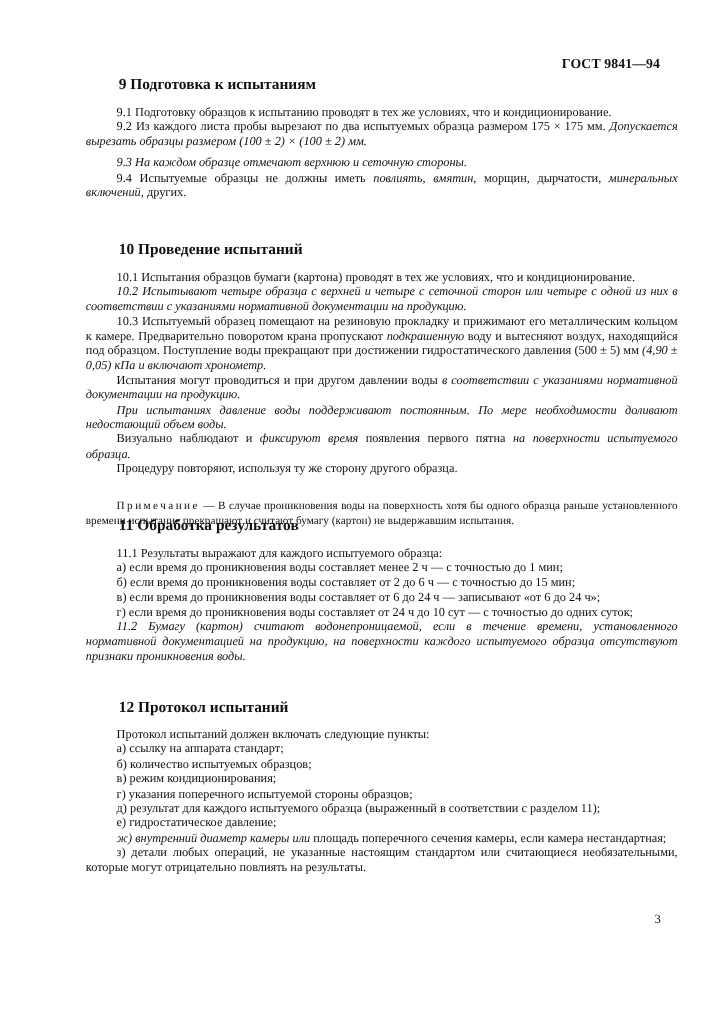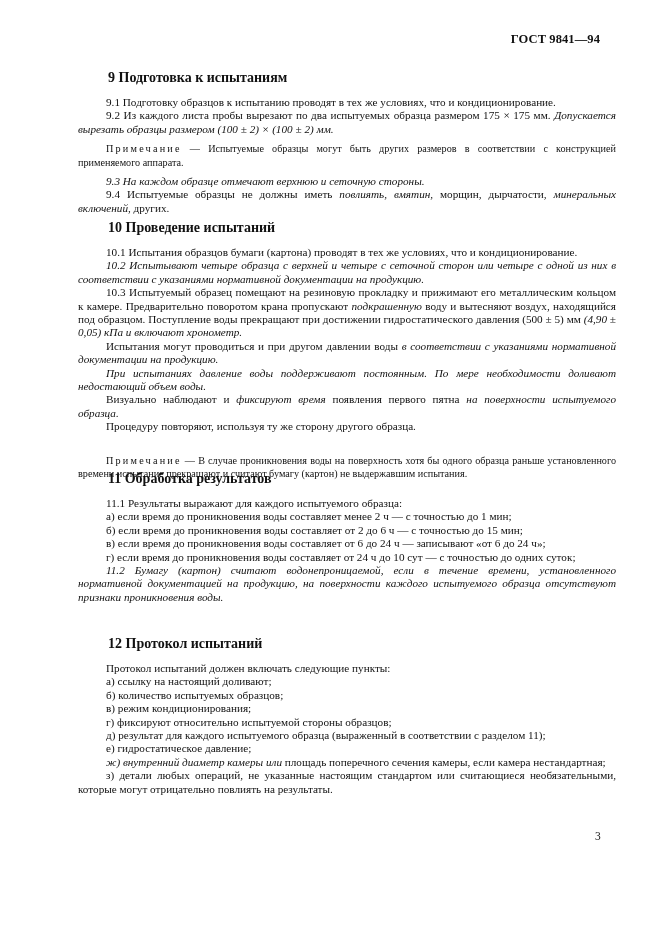--- a/index.html
+++ b/index.html
@@ -1,39 +1,38 @@
 <!DOCTYPE html>
 <html><head>
 <meta charset="utf-8">
 <style>
   html, body { margin: 0; padding: 0; background: #ffffff; }
   body { width: 661px; height: 936px; position: relative; overflow: hidden;
          font-family: "Liberation Serif", "DejaVu Serif", serif; color: #111; }
   .page { position: absolute; left: 62px; top: 0; width: 538px; }
-  .hdr { position: absolute; right: 0; top: 32px; font-weight: bold; font-size: 12.5px; letter-spacing: 0.1px; }
+  .hdr { position: absolute; right: 0; top: 51px; font-weight: bold; font-size: 12.5px; letter-spacing: 0.1px; }
   .h { position: absolute; left: 46px; font-weight: bold; font-size: 14px; margin: 0; white-space: nowrap; }
   .blk { position: absolute; left: 16px; width: 538px; font-size: 11.2px; line-height: 13.4px; text-align: justify; }
   .blk p { margin: 0; text-indent: 28px; }
   .blk p.ni { text-indent: 0; padding-left: 28px; }
   .note { font-size: 10.2px; line-height: 13.4px; }
   .sp { letter-spacing: 2.2px; }
   i { font-style: italic; }
   .pnum { position: absolute; left: 533px; top: 830px; font-size: 11.5px; }
 </style>
 </head>
 <body>
 
 <div class="page">
   <div class="hdr">ГОСТ 9841—94</div>
 
   <h2 class="h" style="top:70px">9  Подготовка к испытаниям</h2>
   <div class="blk" style="top:96px">
     <p>9.1  Подготовку образцов к испытанию проводят в тех же условиях, что и кондиционирование.</p>
     <p><span>9.2  Из каждого листа пробы вырезают по два испытуемых образца размером 175 × 175 мм.</span> <i>Допускается вырезать образцы размером (100 ± 2) × (100 ± 2) мм.</i></p>
-    <p class="note" style="margin-top:6px"><span class="sp">Примечание</span><span> — Испытуемые образцы могут быть других размеров в соответствии с конструкцией применяемого аппарата.</span></p>
     <p style="margin-top:6px"><i>9.3  На каждом образце отмечают верхнюю и сеточную стороны.</i></p>
     <p><span>9.4  Испытуемые образцы не должны иметь </span><i>повлиять</i><span>, </span><i>вмятин</i><span>, морщин, дырчатости, </span><i>минеральных включений</i><span>, других.</span></p>
   </div>
 
   <h2 class="h" style="top:220px">10  Проведение испытаний</h2>
   <div class="blk" style="top:246px">
     <p>10.1  Испытания образцов бумаги (картона) проводят в тех же условиях, что и кондиционирование.</p>
     <p><i>10.2  Испытывают четыре образца с верхней и четыре с сеточной сторон или четыре с одной из них в соответствии с указаниями нормативной документации на продукцию.</i></p>
     <p><span>10.3  Испытуемый образец помещают на резиновую прокладку и прижимают его металлическим кольцом к камере. Предварительно поворотом крана пропускают </span><i>подкрашенную</i><span> воду и вытесняют воздух, находящийся под образцом. Поступление воды прекращают при достижении гидростатического давления (500 ± 5) мм </span><i>(4,90 ± 0,05) кПа и включают хронометр.</i></p>
     <p><span>Испытания могут проводиться и при другом давлении воды </span><i>в соответствии с указаниями нормативной документации на продукцию.</i></p>
@@ -49,24 +48,24 @@
     <p>а)  если время до проникновения воды составляет менее 2 ч — с точностью до 1 мин;</p>
     <p>б)  если время до проникновения воды составляет от 2 до 6 ч — с точностью до 15 мин;</p>
     <p>в)  если время до проникновения воды составляет от 6 до 24 ч — записывают «от 6 до 24 ч»;</p>
     <p>г)  если время до проникновения воды составляет от 24 ч до 10 сут — с точностью до одних суток;</p>
     <p><i>11.2  Бумагу (картон) считают водонепроницаемой, если в течение времени, установленного нормативной документацией на продукцию, на поверхности каждого испытуемого образца отсутствуют признаки проникновения воды.</i></p>
   </div>
 
   <h2 class="h" style="top:636px">12  Протокол испытаний</h2>
   <div class="blk" style="top:662px">
     <p class="ni">Протокол испытаний должен включать следующие пункты:</p>
-    <p class="ni">а)  ссылку на настоящий доливают;</p>
+    <p class="ni">а)  ссылку на аппарата стандарт;</p>
     <p class="ni">б)  количество испытуемых образцов;</p>
     <p class="ni">в)  режим кондиционирования;</p>
-    <p class="ni">г)  фиксируют относительно испытуемой стороны образцов;</p>
+    <p class="ni">г)  указания поперечного испытуемой стороны образцов;</p>
     <p class="ni">д)  результат для каждого испытуемого образца (выраженный в соответствии с разделом 11);</p>
     <p class="ni">е)  гидростатическое давление;</p>
     <p><i>ж)  внутренний диаметр камеры или</i><span> площадь поперечного сечения камеры, если камера нестандартная;</span></p>
     <p>з)  детали любых операций, не указанные настоящим стандартом или считающиеся необязательными, которые могут отрицательно повлиять на результаты.</p>
   </div>
 
   <div class="pnum">3</div>
 </div>
 
 </body></html>

